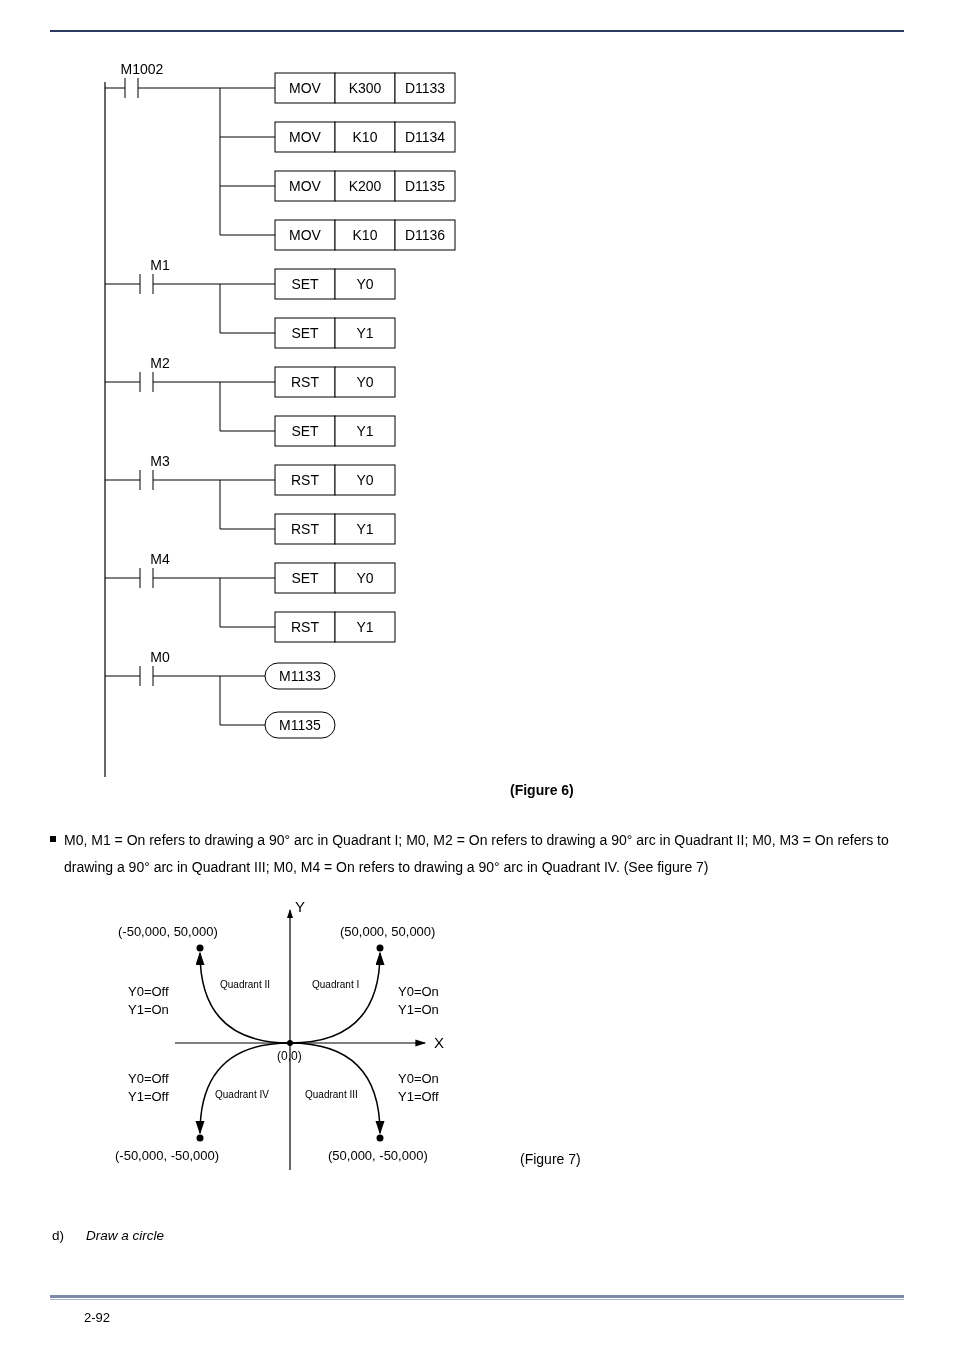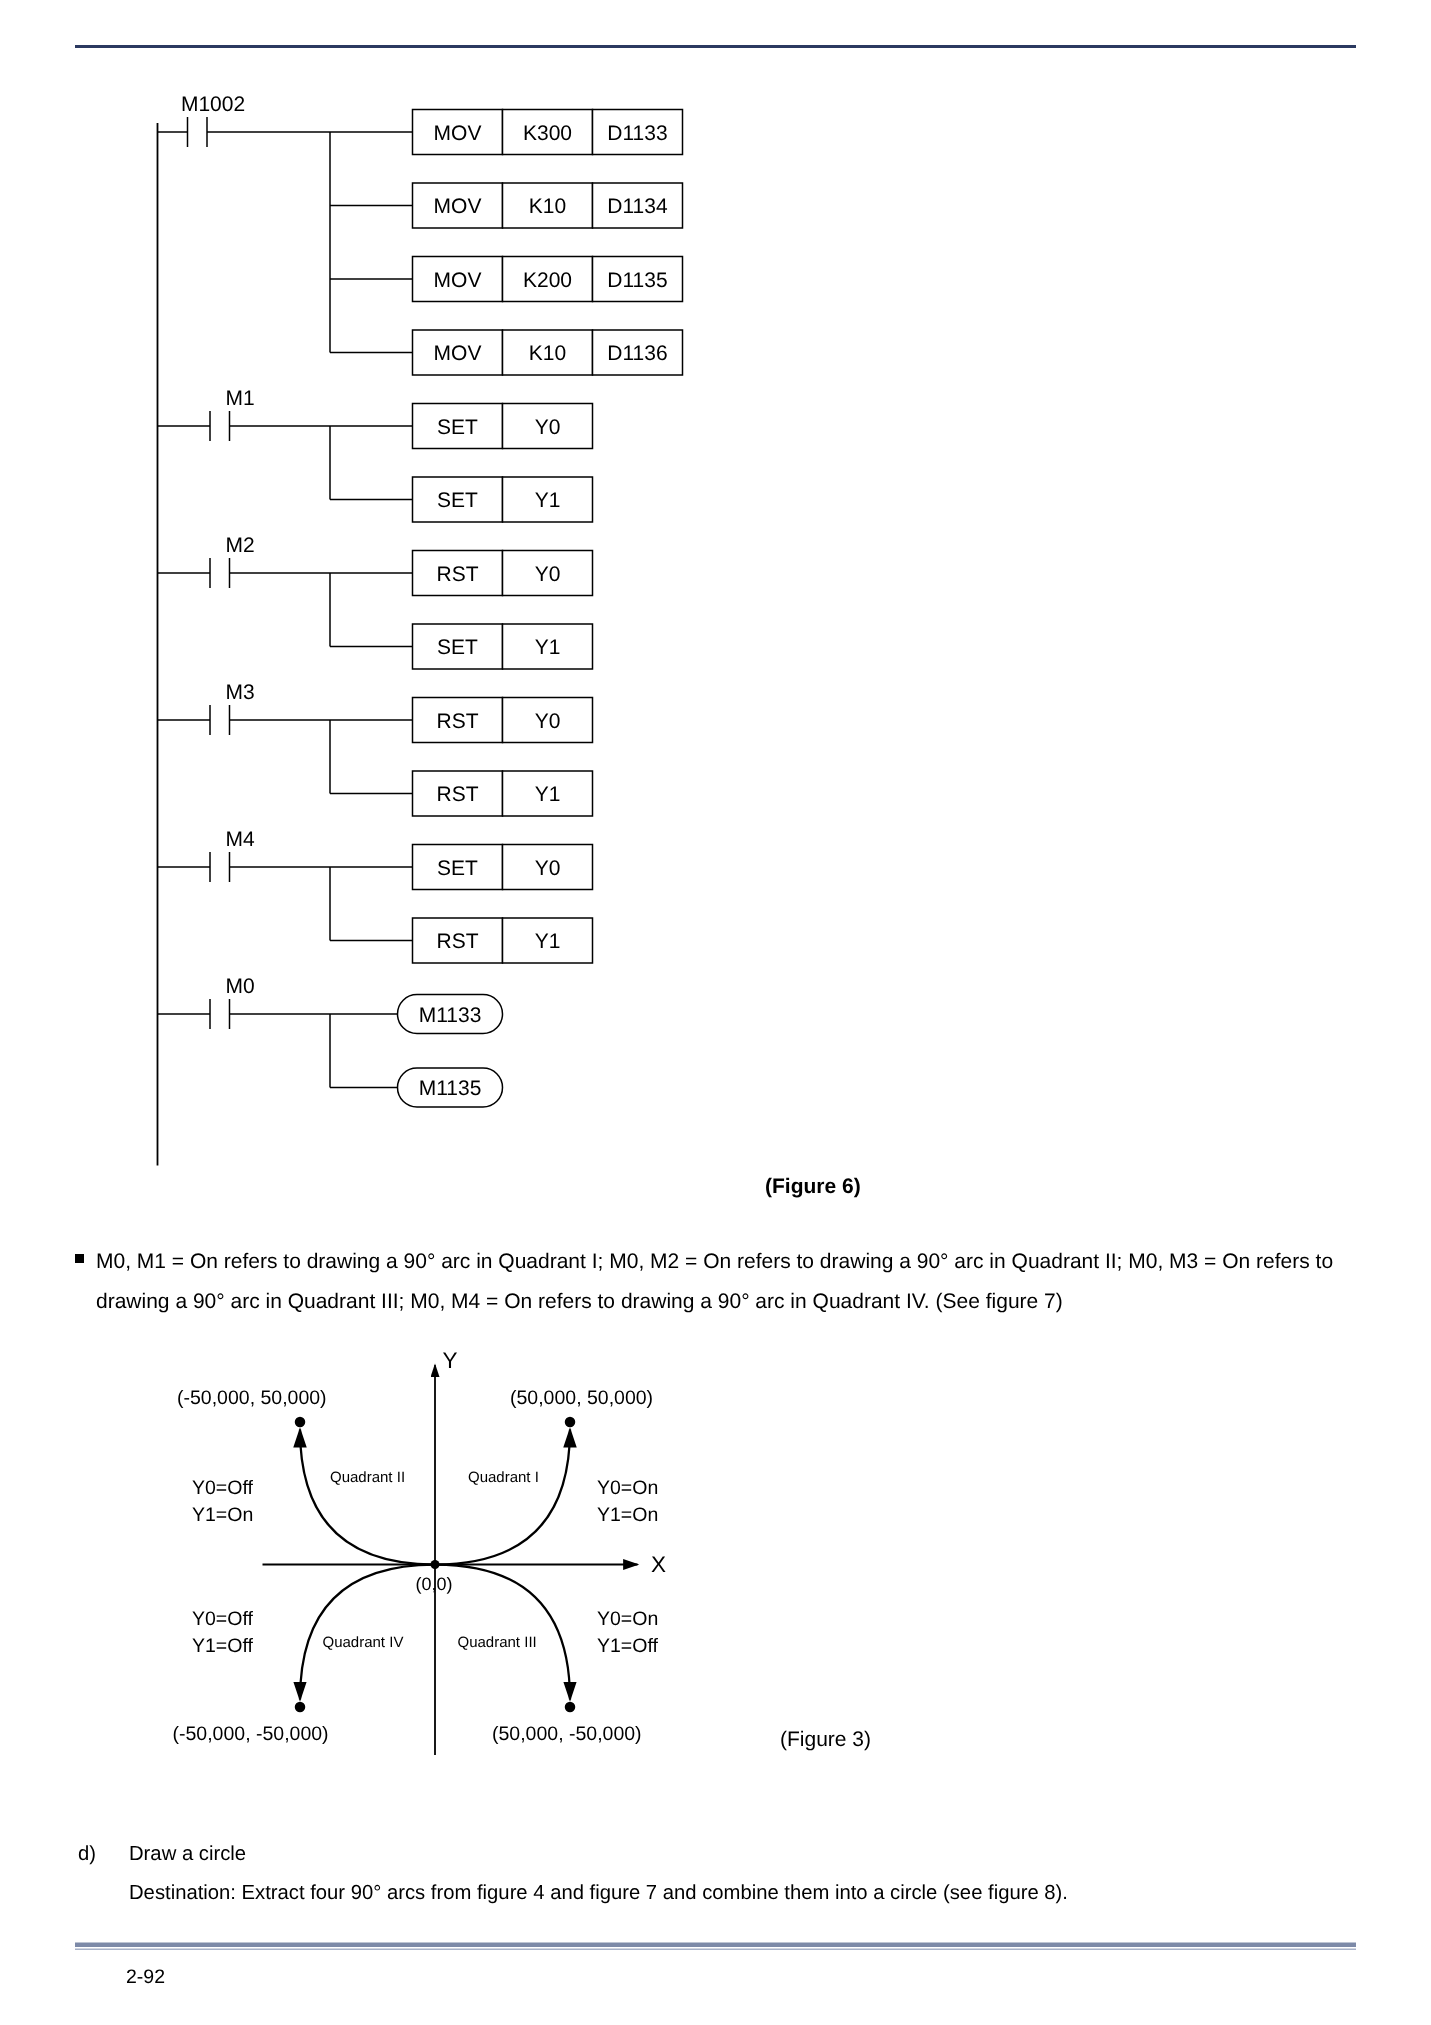--- a/index.html
+++ b/index.html
@@ -58,21 +58,21 @@
       position:absolute; left: 440px; top: 253px; font-size:14px;
     }
     
     .sec-d {
       margin-top: 25px;
       display:flex;
       font-size:13.5px;
       line-height:1.9;
     }
     .sec-d .dlabel { width: 36px; padding-left:2px;}
-    .sec-d .dbody { flex:1; }
+    .sec-d .dbody { flex:1;font-style:italic; }
     
     .footer-line{
       position:absolute;
       left:50px; right:50px;
       bottom:50px;
       border-top:3px solid #7d8aa8;
       border-bottom:1px solid #a8b2c8;
       height:5px;
     }
     .pagenum{
@@ -265,25 +265,24 @@
   <text x="318" y="185" font-size="13">Y0=On</text>
   <text x="318" y="203" font-size="13">Y1=Off</text>
 
   <path d="M210,145 Q120,145 120,235" stroke="#000" fill="none" stroke-width="1.5" marker-end="url(#arrow)"></path>
   <circle cx="120" cy="240" r="3.5" fill="#000"></circle>
   <text x="35" y="262" font-size="13">(-50,000, -50,000)</text>
   <text x="135" y="200" font-size="10">Quadrant IV</text>
   <text x="48" y="185" font-size="13">Y0=Off</text>
   <text x="48" y="203" font-size="13">Y1=Off</text>
 </svg>
-<div class="quad-caption">(Figure 3)</div>
+<div class="quad-caption">(Figure 7)</div>
 </div>
 
 <div class="sec-d">
   <div class="dlabel">d)</div>
   <div class="dbody">
     <div>Draw a circle</div>
-    <div>Destination: Extract four 90° arcs from figure 4 and figure 7 and combine them into a circle (see figure 8).</div>
   </div>
 </div>
 
 <div class="footer-line"></div>
 <div class="pagenum">2-92</div>
 
 </body></html>

